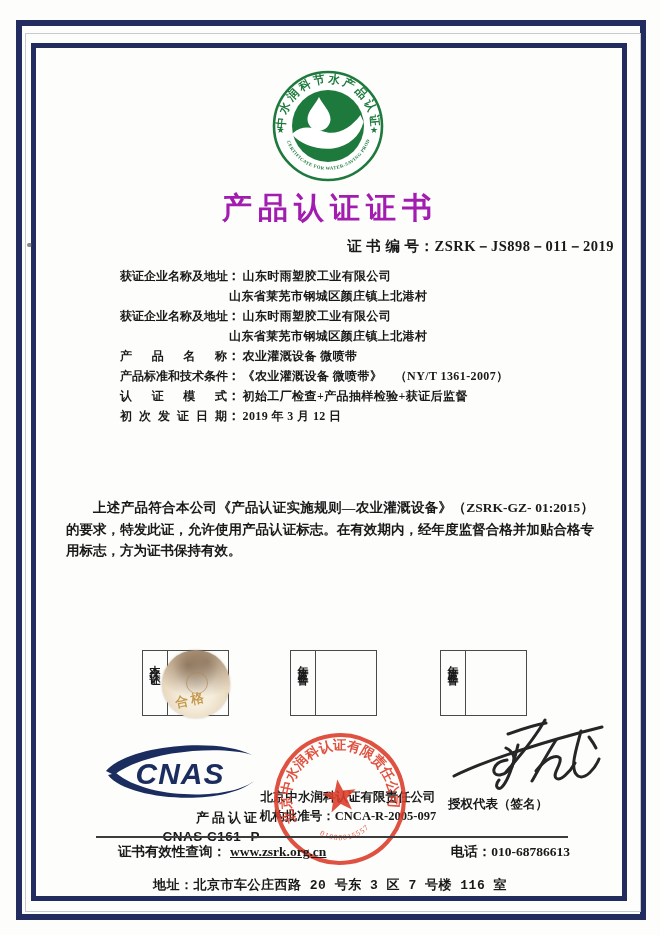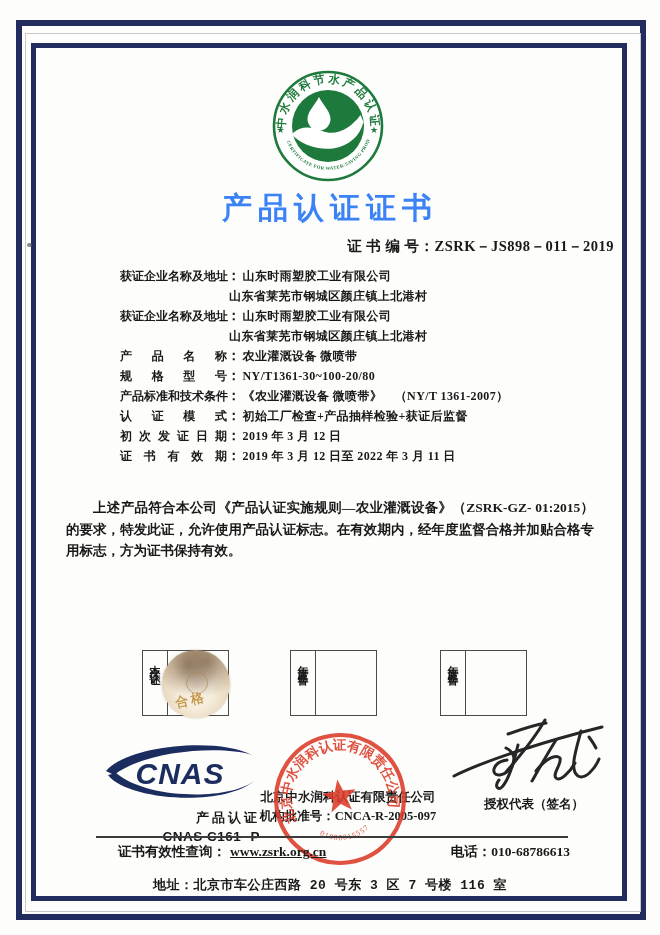--- a/index.html
+++ b/index.html
@@ -7,21 +7,21 @@
   .abs{position:absolute;}
   
   .frame-outer{left:16px;top:20px;width:630px;height:900px;border:6px solid #222c5e;box-sizing:border-box;}
   .frame-mid{left:25px;top:33px;width:616px;height:879px;border:1.5px solid #c9c9cd;box-sizing:border-box;}
   .frame-inner{left:31px;top:43px;width:596px;height:858px;border:5px solid #222c5e;box-sizing:border-box;}
   .artifact-dot{left:27px;top:243px;width:5px;height:4px;background:#555;border-radius:2px;opacity:.7;}
   
   .logo{left:272px;top:70px;width:112px;height:112px;}
   
   .title{left:0;top:188px;width:660px;text-align:center;font-family:"Liberation Sans","DejaVu Sans",sans-serif;
-         font-weight:bold;font-size:30px;letter-spacing:6px;color:#3b82f6;}
+         font-weight:bold;font-size:30px;letter-spacing:6px;color:#a21caf;}
   .certno{top:237px;right:46px;font-size:14.5px;font-weight:bold;letter-spacing:.5px;}
   
   .fields{left:88px;top:265px;width:530px;}
   .row{height:20px;line-height:20px;white-space:nowrap;}
   .flabel{display:inline-block;width:107px;font-size:12px;font-weight:bold;text-align:justify;
           text-align-last:justify;text-justify:inter-character;vertical-align:baseline;margin-left:32px;}
   .fcolon{font-size:13.5px;font-weight:bold;margin-right:2px;}
   .fvalue{font-size:12px;font-weight:600;letter-spacing:.4px;}
   
   .para{left:66px;top:497px;width:528px;font-size:13.5px;font-weight:600;line-height:21.5px;
@@ -40,21 +40,21 @@
   .sticker .ring{position:absolute;left:24px;top:22px;width:20px;height:20px;border:1.5px solid rgba(175,135,85,.65);border-radius:50%;}
   .sticker .stxt{position:absolute;left:13px;bottom:9px;color:#c59a4e;font-size:13px;font-weight:bold;
       letter-spacing:3px;transform:rotate(-12deg);text-shadow:0 0 1px rgba(255,255,255,.7);}
   
   .cnas{left:86px;top:742px;width:174px;text-align:right;}
   .cnas .l1{font-size:13px;font-weight:bold;letter-spacing:3px;margin-top:1px;font-family:Liberation Serif, serif;}
   .cnas .l2{font-family:"Liberation Sans","DejaVu Sans",sans-serif;font-size:13.5px;font-weight:bold;letter-spacing:.5px;margin-top:2px;}
   .issuer{left:238px;top:788px;width:220px;text-align:center;font-size:12.5px;font-weight:bold;line-height:19px;white-space:nowrap;}
   .seal{left:272px;top:731px;width:136px;height:136px;opacity:.88;transform:rotate(-8deg);}
   .sig{left:448px;top:714px;width:172px;height:84px;}
-  .sigcap{left:448px;top:796px;width:172px;text-align:center;font-size:12.5px;font-weight:bold;}
+  .sigcap{left:448px;top:796px;width:172px;text-align:left;font-size:12.5px;font-weight:bold;}
   
   .fdiv{left:96px;top:836px;width:472px;height:1.5px;background:#3c3c3c;}
   .f1{left:118px;top:843px;width:452px;display:flex;justify-content:space-between;font-size:13.5px;font-weight:bold;text-align:center;}
   .f1 .url{text-decoration:underline;margin-left:4px;font-family:"Liberation Serif",serif;}
   .f2{left:0;top:876px;width:660px;text-align:center;font-size:13px;font-weight:bold;letter-spacing:.5px;font-family:Liberation Mono, monospace;}
 </style>
 </head>
 <body>
 
 <div class="abs frame-outer"></div>
@@ -86,25 +86,23 @@
 <div class="abs title">产品认证证书</div>
 
 <div class="abs certno"><span>证 书 编 号：</span><span>ZSRK－JS898－011－2019</span></div>
 
 <div class="abs fields">
   <div class="row"><span class="flabel">获证企业名称及地址</span><span class="fcolon">：</span><span class="fvalue">山东时雨塑胶工业有限公司</span></div>
   <div class="row"><span class="flabel"></span><span class="fcolon"></span><span class="fvalue">山东省莱芜市钢城区颜庄镇上北港村</span></div>
   <div class="row"><span class="flabel">获证企业名称及地址</span><span class="fcolon">：</span><span class="fvalue">山东时雨塑胶工业有限公司</span></div>
   <div class="row"><span class="flabel"></span><span class="fcolon"></span><span class="fvalue">山东省莱芜市钢城区颜庄镇上北港村</span></div>
   <div class="row"><span class="flabel">产品名称</span><span class="fcolon">：</span><span class="fvalue">农业灌溉设备 微喷带</span></div>
-  <div class="row"><span class="flabel">规格型号</span><span class="fcolon">：</span><span class="fvalue">NY/T1361-30~100-20/80</span></div>
   <div class="row"><span class="flabel">产品标准和技术条件</span><span class="fcolon">：</span><span class="fvalue">《农业灌溉设备 微喷带》　（NY/T 1361-2007）</span></div>
   <div class="row"><span class="flabel">认证模式</span><span class="fcolon">：</span><span class="fvalue">初始工厂检查+产品抽样检验+获证后监督</span></div>
   <div class="row"><span class="flabel">初次发证日期</span><span class="fcolon">：</span><span class="fvalue">2019 年 3 月 12 日</span></div>
-  <div class="row"><span class="flabel">证书有效期</span><span class="fcolon">：</span><span class="fvalue">2019 年 3 月 12 日至 2022 年 3 月 11 日</span></div>
 </div>
 
 <div class="abs para">上述产品符合本公司《产品认证实施规则—农业灌溉设备》（ZSRK-GZ- 01:2015）的要求，特发此证，允许使用产品认证标志。在有效期内，经年度监督合格并加贴合格专用标志，方为证书保持有效。</div>
 
 <div class="abs ibox" style="left:142px;">
   <div class="vlabel">本次认证</div>
 </div>
 <div class="abs ibox" style="left:290px;">
   <div class="vlabel">年度监督</div>
 </div>

